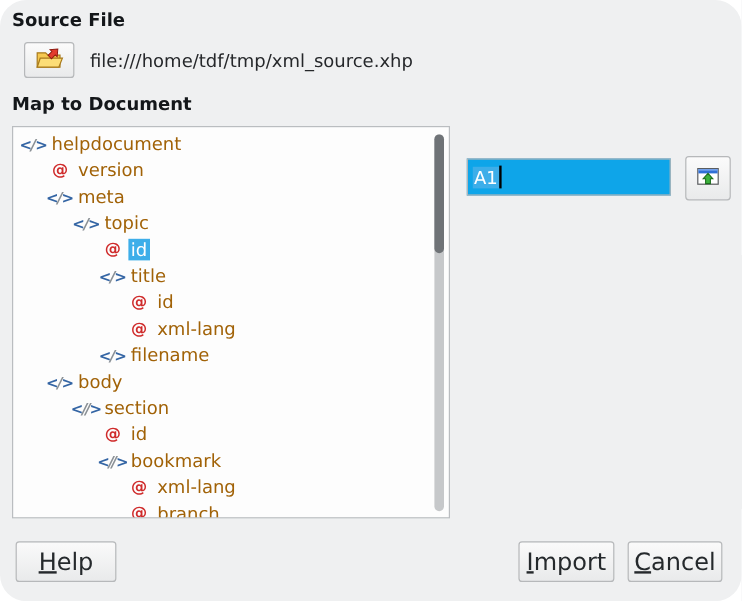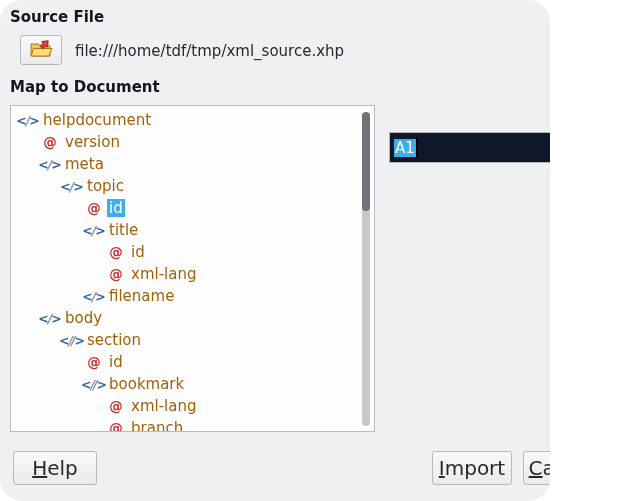--- a/index.html
+++ b/index.html
@@ -1,19 +1,19 @@
 <!DOCTYPE html>
 <html><head>
 <meta charset="utf-8">
 <style>
   html,body { margin:0; padding:0; }
   body { font-family:"DejaVu Sans", sans-serif; }
 
   .dialog {
-    position:relative; width:550px; height:501px;
+    position:relative; width:618px; height:501px;
     background:#eff0f1; overflow:hidden;
     color:#26282b; font-size:15px;border-radius:22px;
   }
 
   .heading { position:absolute; font-weight:bold; color:#14171a; }
   .h-source { left:10px; top:8px; }
   .h-map { left:10px; top:78px; }
 
   
   .browse-btn {
@@ -50,21 +50,21 @@
     position:absolute; left:0; top:0; width:8px; height:99px;
     background:#6f7377; border-radius:4px;
   }
 
   
   .mapped-label { position:absolute; left:389px; top:107px; display:block; }
   .mnemonic::first-letter { text-decoration:underline; }
 
   .cell-input {
     position:absolute; left:389px; top:132px; width:170px; height:31px;
-    background:#0f172a; border:1px solid #b2b4b6; box-sizing:border-box;
+    background:#0ea5e9; border:1px solid #b2b4b6; box-sizing:border-box;
     display:flex; align-items:center; padding-left:4px; cursor:text;
   }
   .cell-sel { background:#3daee9; color:#ffffff; padding:0 1px; }
   .caret { display:inline-block; width:2px; height:19px; background:#000; }
 
   .shrink-btn {
     position:absolute; left:571px; top:130px; width:38px; height:37px;
     background:linear-gradient(#fbfbfb,#e9eaeb);
     border:1px solid #b6b8ba; border-radius:3px;
     display:flex; align-items:center; justify-content:center;

